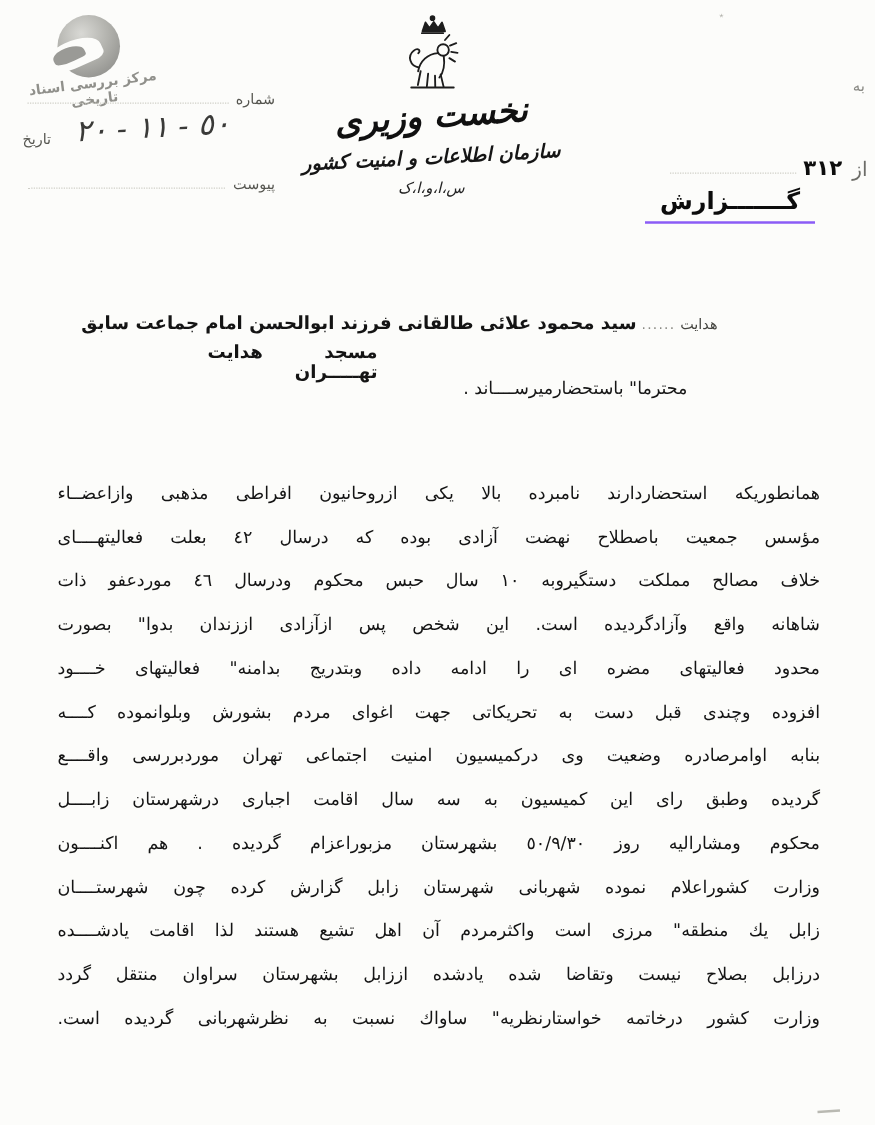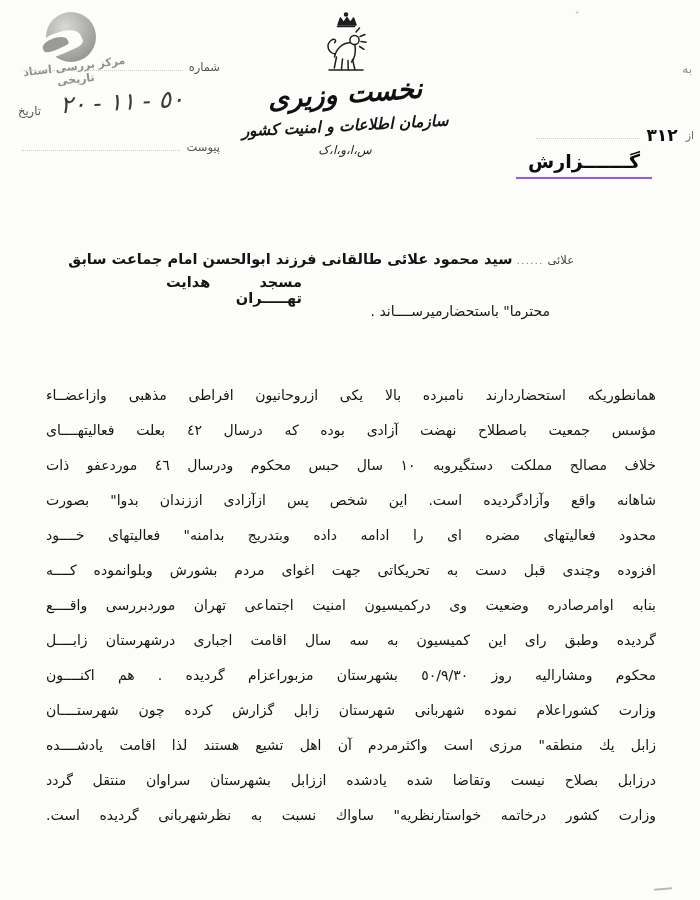--- a/index.html
+++ b/index.html
@@ -16,39 +16,39 @@
   .wm-globe::after{content:"";position:absolute;left:-8px;top:20px;width:44px;height:22px;
     background:#fcfcfa;border-radius:60% 90% 30% 70%/70% 80% 30% 40%;transform:rotate(-24deg);}
   .wm-globe::before{content:"";position:absolute;left:-4px;top:26px;width:26px;height:12px;
     background:#9a9a96;border-radius:50% 90% 20% 80%/60% 90% 20% 50%;transform:rotate(-26deg);z-index:2;}
   .wm-caption{position:absolute;left:-8px;top:52px;width:130px;text-align:center;
     font-size:11px;font-weight:bold;color:#90908b;transform:rotate(-7deg);direction:rtl;}
   
   .form-row{position:absolute;left:18px;width:202px;display:flex;direction:rtl;align-items:flex-end;}
   .form-row .lbl{font-size:11.5px;color:#55554f;flex:0 0 auto;}
   .form-row .fill{flex:1 1 auto;border-bottom:1px dotted #c3c3bb;margin:0 6px 3px 4px;opacity:.8;}
-  .row-number{top:60px;}
+  .row-number{top:72px;font-family:Liberation Serif, serif;}
   .row-date{top:104px;flex-direction:column;}
   .row-attach{top:140px;justify-content:space-between;}
   .hand-date{position:absolute;left:52px;top:88px;width:140px;direction:ltr;text-align:center;
     font-family:"DejaVu Serif",serif;font-style:italic;font-size:24px;letter-spacing:4px;
     color:#3a3a38;transform:rotate(-3deg);white-space:nowrap;}
   
   .lh{position:absolute;left:235px;top:8px;width:220px;text-align:center;direction:rtl;}
   .lh-emblem{display:block;margin:0 auto;}
   .lh-title{font-size:27px;font-weight:bold;font-style:italic;transform:rotate(-4deg);
     margin-top:-2px;color:#101010;}
   .lh-sub{font-size:15.5px;font-weight:bold;font-style:italic;transform:rotate(-3deg);
     margin-top:8px;color:#151515;white-space:nowrap;}
   .lh-abbr{font-size:12px;font-style:italic;margin-top:8px;color:#222;letter-spacing:2px;}
   
   .to-mark{position:absolute;right:8px;top:62px;font-size:12px;color:#8a8a85;direction:rtl;}
   .from-row{position:absolute;right:6px;top:125px;width:160px;display:flex;direction:rtl;
     align-items:center;}
-  .from-row .az{font-size:11px;color:#6d6d68;margin-left:8px;}
+  .from-row .az{font-size:16px;color:#6d6d68;margin-left:8px;}
   .from-row .num{font-size:17px;font-weight:bold;color:#0d0d0d;letter-spacing:3px;}
   .from-row .fill{flex:1 1 auto;border-bottom:1px dotted #c3c3bb;margin:6px 6px 0 2px;opacity:.8;}
   
   .rep-head{position:absolute;left:516px;top:150px;width:136px;direction:rtl;text-align:center;
     font-size:19px;font-weight:bold;color:#0c0c0c;padding-bottom:5px;
     border-bottom:2px solid #8b5cf6;white-space:nowrap;}
   
   .about-row{position:absolute;left:70px;right:126px;top:238px;direction:rtl;
     white-space:nowrap;display:flex;align-items:baseline;}
   .about-row .lbl{font-size:11.5px;color:#44443f;flex:0 0 auto;}
@@ -116,21 +116,21 @@
   <div class="to-mark">به</div>
   <div class="from-row">
     <span class="az">از</span>
     <span class="num">٣١٢</span>
     <span class="fill"></span>
   </div>
 
   <div class="rep-head">گـــــــزارش</div>
 
   <div class="about-row">
-    <span class="lbl">علائی</span>
+    <span class="lbl">هدایت</span>
     <span class="dots">......</span>
     <span class="subj">سید محمود علائی طالقانی فرزند ابوالحسن امام جماعت سابق</span>
   </div>
   <div class="subject2">مسجد هدایت تهـــــران</div>
   <div class="salutation">محترما" باستحضارمیرســــاند .</div>
 
   <div class="body-block">
     <div class="bl">همانطوریکه استحضاردارند نامبرده بالا یکی ازروحانیون افراطی مذهبی وازاعضــاء</div>
     <div class="bl">مؤسس جمعیت باصطلاح نهضت آزادی بوده که درسال ٤٢ بعلت فعالیتهــــای</div>
     <div class="bl">خلاف مصالح مملکت دستگیروبه ١٠ سال حبس محکوم ودرسال ٤٦ موردعفو ذات</div>

